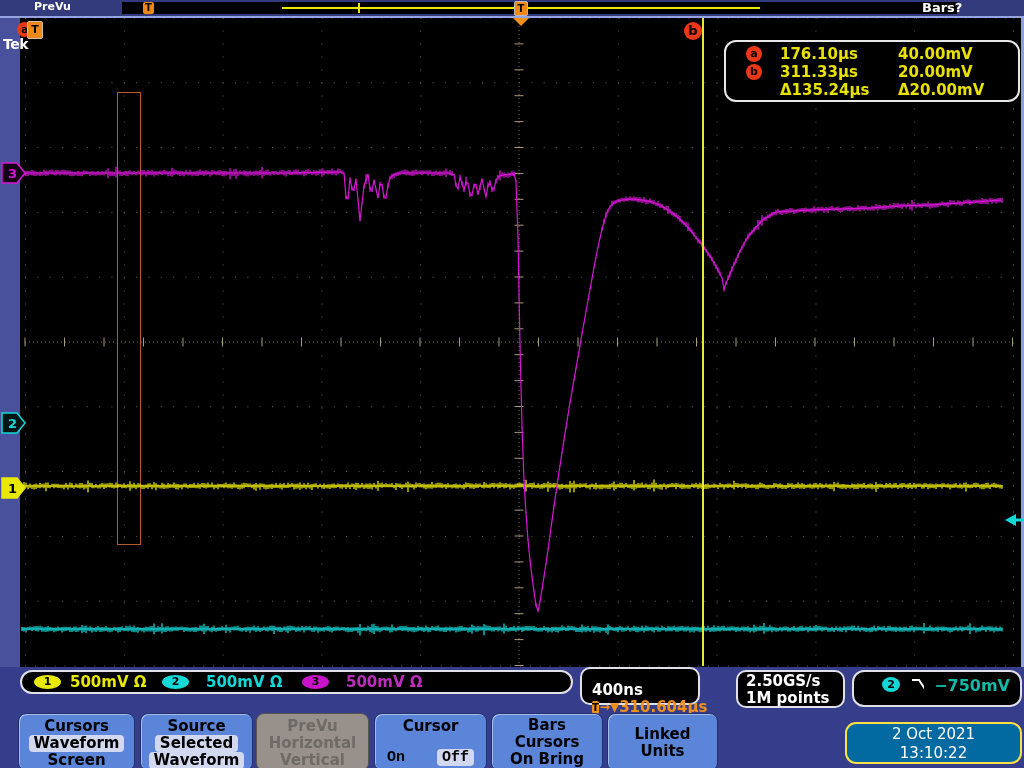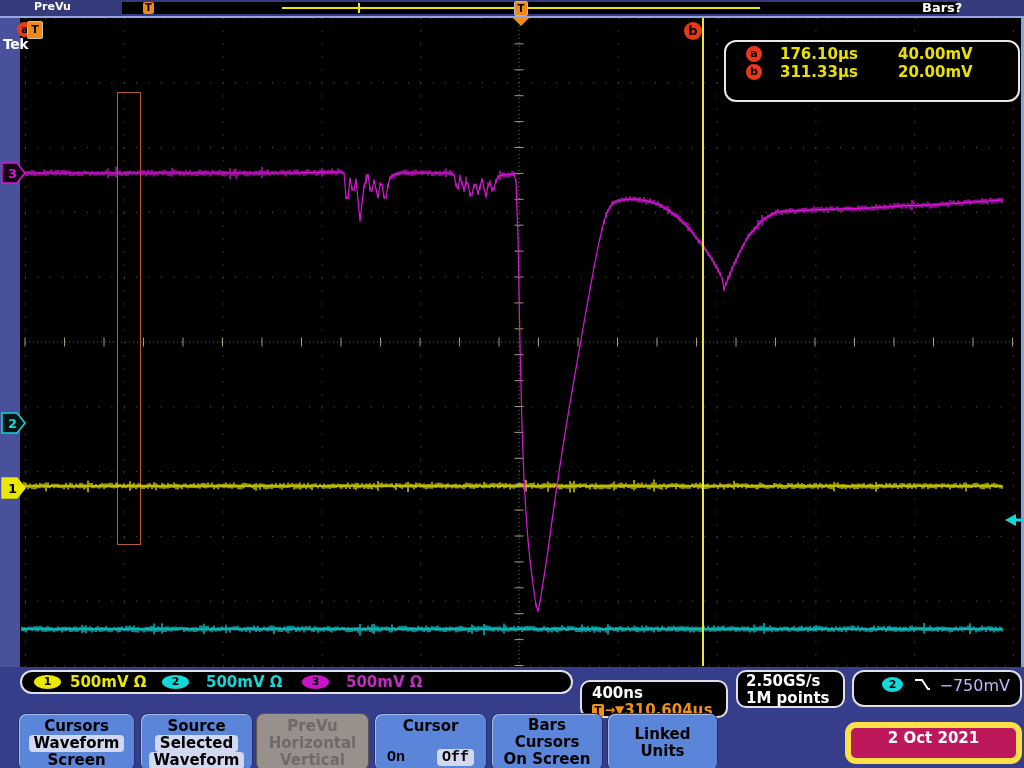--- a/index.html
+++ b/index.html
@@ -43,43 +43,43 @@
   .ro-circ{width:16px;height:16px;border-radius:50%;background:#e83818;color:#000;font-size:11px;
            font-weight:bold;line-height:16px;text-align:center;}
   .ro-time,.ro-volt{text-align:left;white-space:pre;}
   
   .bottom{position:absolute;left:0;top:667px;width:1024px;height:101px;background:#363e8c;overflow:hidden;z-index:4;}
   .sbox{position:absolute;background:#000;border:2px solid #e0e0e8;box-sizing:border-box;}
   .chbox{left:20px;top:3px;width:553px;height:24px;border-radius:12px;}
   .badge{position:absolute;width:27px;height:14px;border-radius:50%;color:#000;font-size:11px;font-weight:bold;
          text-align:center;line-height:14px;top:3px;}
   .chtext{position:absolute;top:1px;font-weight:bold;font-size:15px;white-space:pre;}
-  .tbox{left:580px;top:13px;width:148px;height:38px;border-radius:10px;padding:3px 0 0 10px;}
+  .tbox{left:580px;top:0;width:120px;height:38px;border-radius:10px;padding:13px 0 0 10px;}
   .tbox .l1{color:#fff;font-weight:bold;font-size:15px;line-height:17px;}
   .tbox .l2{color:#f09018;font-weight:bold;font-size:15px;line-height:17px;display:flex;align-items:center;}
   .t-ico{display:inline-block;width:12px;height:13px;background:#f09018;border-radius:2px;color:#000;
          font-size:10px;font-weight:bold;line-height:13px;text-align:center;margin-right:1px;}
   .arr{font-size:12px;}
   .rbox{left:736px;top:3px;width:109px;height:38px;border-radius:10px;padding:1px 0 0 8px;color:#fff;
         font-weight:bold;font-size:15px;line-height:17px;}
   .trbox{left:852px;top:3px;width:170px;height:37px;border-radius:12px;display:flex;align-items:flex-start;
          padding:4px 10px 0 28px;gap:10px;}
-  .trbox .lvl{color:#c4b5fd;font-weight:normal;font-size:16px;}
+  .trbox .lvl{color:#14b8a6;font-weight:bold;font-size:16px;}
   .ebadge{width:26px;height:15px;border-radius:50%;background:#12d8d8;color:#000;font-size:11px;
           font-weight:bold;line-height:15px;text-align:center;margin-top:1px;}
   .btn{position:absolute;top:46px;height:58px;background:#5b85d8;border:1px solid #24306e;border-radius:8px;
        box-shadow:inset 1px 1px 0 rgba(255,255,255,.45);color:#000;text-align:center;font-weight:bold;
        font-size:15px;padding-top:3px;box-sizing:border-box;}
   .btn .ttl{line-height:18px;}
   .btn .opt{line-height:17px;}
   .pill{display:inline-block;background:#d2d8f0;border-radius:4px;padding:0 5px;}
   .btn.disabled{background:#97908b;color:#6e6a65;box-shadow:none;border-color:#5a554f;}
   .btn-row{display:flex;justify-content:space-between;padding:0 12px;margin-top:14px;font-family:Liberation Mono, monospace;}
-  .dtbox{position:absolute;left:845px;top:55px;width:177px;height:42px;background:#be185d;border:6px solid #fde047;
-         border-radius:11px;color:#fff;text-align:center;font-weight:bold;font-size:15px;line-height:19px;
+  .dtbox{position:absolute;left:845px;top:55px;width:177px;height:42px;background:#0369a1;border:2px solid #fde047;
+         border-radius:11px;color:#fff;text-align:center;font-weight:normal;font-size:15px;line-height:19px;
          padding-top:1px;box-sizing:border-box;}
 </style>
 </head>
 <body>
 
 <div class="screen">
 
   <div class="topbar">
     <span class="logo">Tek</span>
     <span class="mode">PreVu</span>
@@ -144,20 +144,25 @@
       <span class="ro-time">176.10µs</span>
       <span class="ro-volt">40.00mV</span>
     </div>
     <div class="ro-row">
       <span class="ro-mark">
           <span class="ro-circ">b</span>
         </span>
       <span class="ro-time">311.33µs</span>
       <span class="ro-volt">20.00mV</span>
     </div>
+    <div class="ro-row">
+      <span class="ro-mark"></span>
+      <span class="ro-time">Δ135.24µs</span>
+      <span class="ro-volt">Δ20.00mV</span>
+    </div>
   </div>
 
   <div class="bottom">
 
     <div class="sbox chbox">
       <span class="badge" style="left:12px;background:#e8e800">1</span>
       <span class="chtext" style="left:48px;color:#e8e800">500mV Ω</span>
       <span class="badge" style="left:140px;background:#12d8d8">2</span>
       <span class="chtext" style="left:184px;color:#12d8d8">500mV Ω</span>
       <span class="badge" style="left:280px;background:#c814c8">3</span>
@@ -209,25 +214,26 @@
       <div class="ttl">Cursor</div>
       <div class="btn-row">
         <span class="opt">On</span>
         <span class="opt pill">Off</span>
       </div>
     </div>
 
     <div class="btn" style="left:491px;width:112px">
       <div class="opt">Bars</div>
       <div class="opt">Cursors</div>
-      <div class="opt">On Screen</div>
+      <div class="opt">On Bring</div>
     </div>
 
     <div class="btn" style="left:607px;width:111px;padding-top:12px">
       <div class="opt">Linked</div>
       <div class="opt">Units</div>
     </div>
 
     <div class="dtbox">
       <div>2 Oct 2021</div>
+      <div>13:10:22</div>
     </div>
   </div>
 </div>
 
 </body></html>

